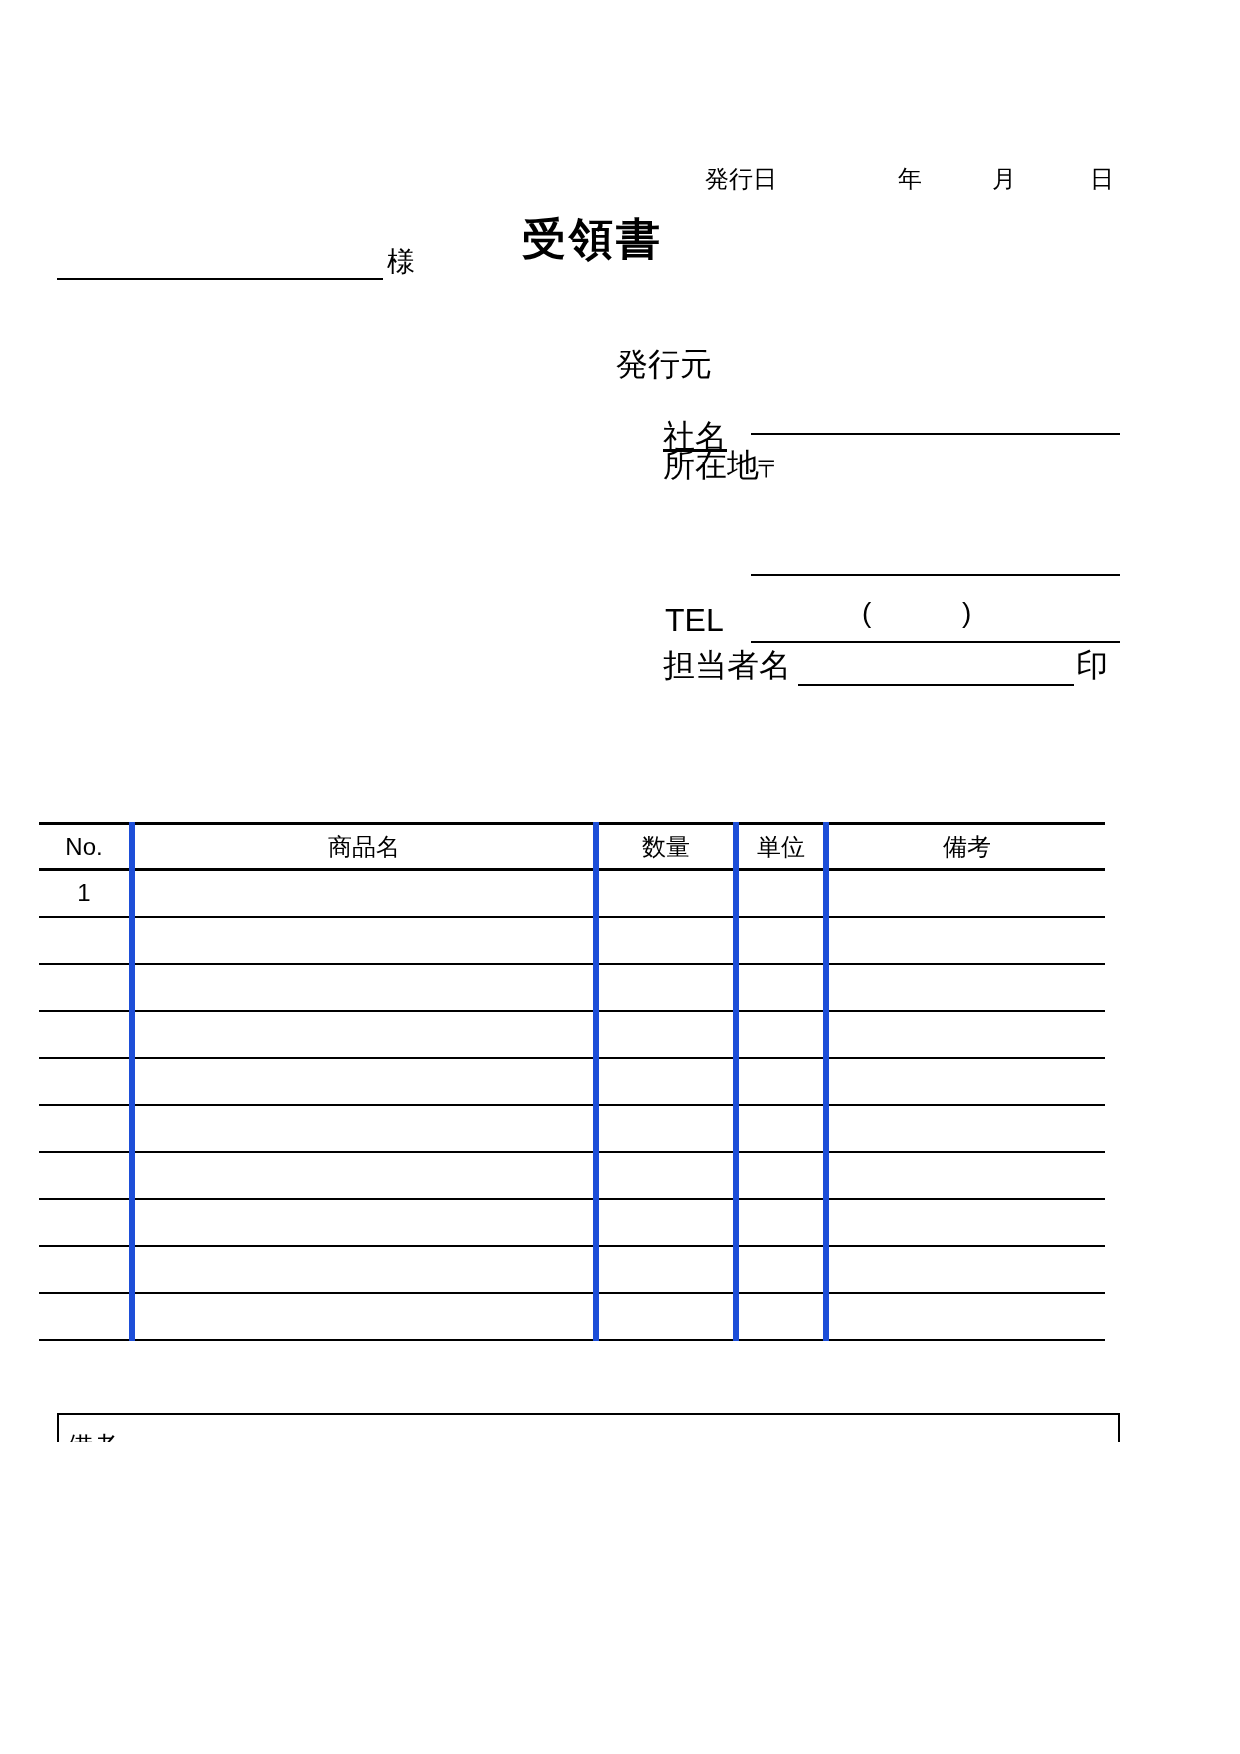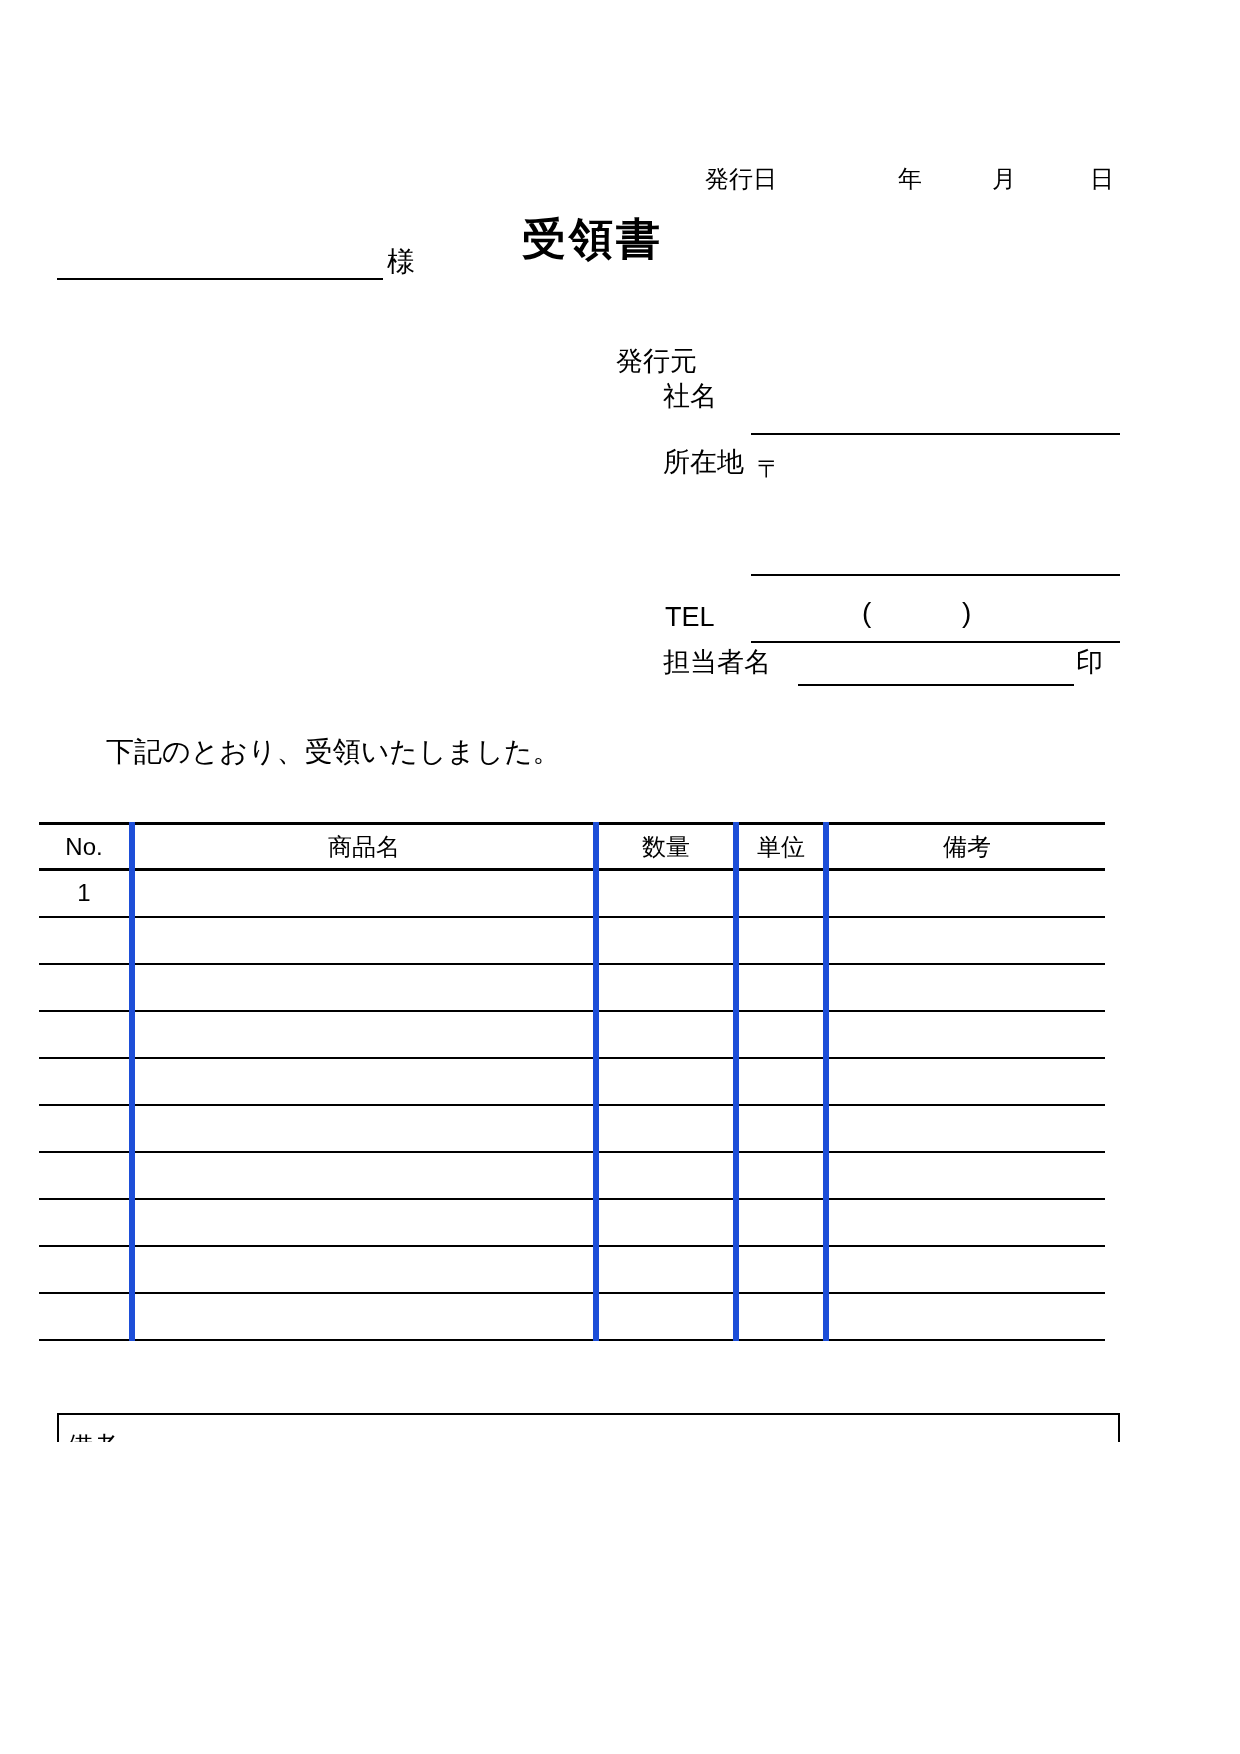--- a/index.html
+++ b/index.html
@@ -7,21 +7,21 @@
   .page {
     position: relative;
     width: 1240px;
     height: 1442px;
     background: #ffffff;
     color: #000000;
     font-family: "Liberation Sans", "DejaVu Sans", sans-serif;
     overflow: hidden;
   }
   .abs { position: absolute; white-space: nowrap; }
-  .lbl { font-size: 27px; color: #000; }
+  .lbl { font-size: 32px; color: #000; }
   .small-lbl { font-size: 24px; color: #000; }
   .doc-title {
     font-size: 44px;
     font-weight: 600;
     letter-spacing: 3px;
     text-align: right;
   }
   .statement { font-size: 28px; }
   .addressee { font-size: 28px; }
   .fill-line {
@@ -79,37 +79,36 @@
   <span class="abs small-lbl" style="left:992px; top:163px;">月</span>
   <span class="abs small-lbl" style="left:1090px; top:163px;">日</span>
 
   <div class="abs doc-title" style="left:522px; top:210px;">受領書</div>
 
   <div class="fill-line" style="left:57px; top:278px; width:326px;"></div>
   <span class="abs addressee" style="left:387px; top:243px;">様</span>
 
   <span class="abs lbl" style="left:616px; top:343px;">発行元</span>
 
-  <span class="abs lbl" style="left:663px; top:378px;">社名</span>
+  <span class="abs lbl" style="left:663px; top:415px;text-decoration:underline;">社名</span>
   <div class="fill-line" style="left:751px; top:433px; width:369px;"></div>
 
   <span class="abs lbl" style="left:663px; top:444px;">所在地</span>
   <span class="abs small-lbl" style="left:757px; top:453px;">〒</span>
   <div class="fill-line" style="left:751px; top:574px; width:369px;"></div>
 
   <span class="abs lbl" style="left:665px; top:602px;">TEL</span>
   <span class="abs paren" style="left:862px; top:597px;">(</span>
   <span class="abs paren" style="left:962px; top:597px;">)</span>
   <div class="fill-line" style="left:751px; top:641px; width:369px;"></div>
 
   <span class="abs lbl" style="left:663px; top:644px;">担当者名</span>
   <div class="fill-line" style="left:798px; top:684px; width:276px;"></div>
   <span class="abs lbl" style="left:1076px; top:644px;">印</span>
 
-  <div class="abs statement" style="left:106px; top:733px;">下記のとおり、受領いたしました。</div>
 
   <table class="items-table">
     <colgroup>
         <col style="width: 93px;">
         <col style="width: 464px;">
         <col style="width: 140px;">
         <col style="width: 90px;">
         <col style="width: 279px;">
       </colgroup>
     <thead>

